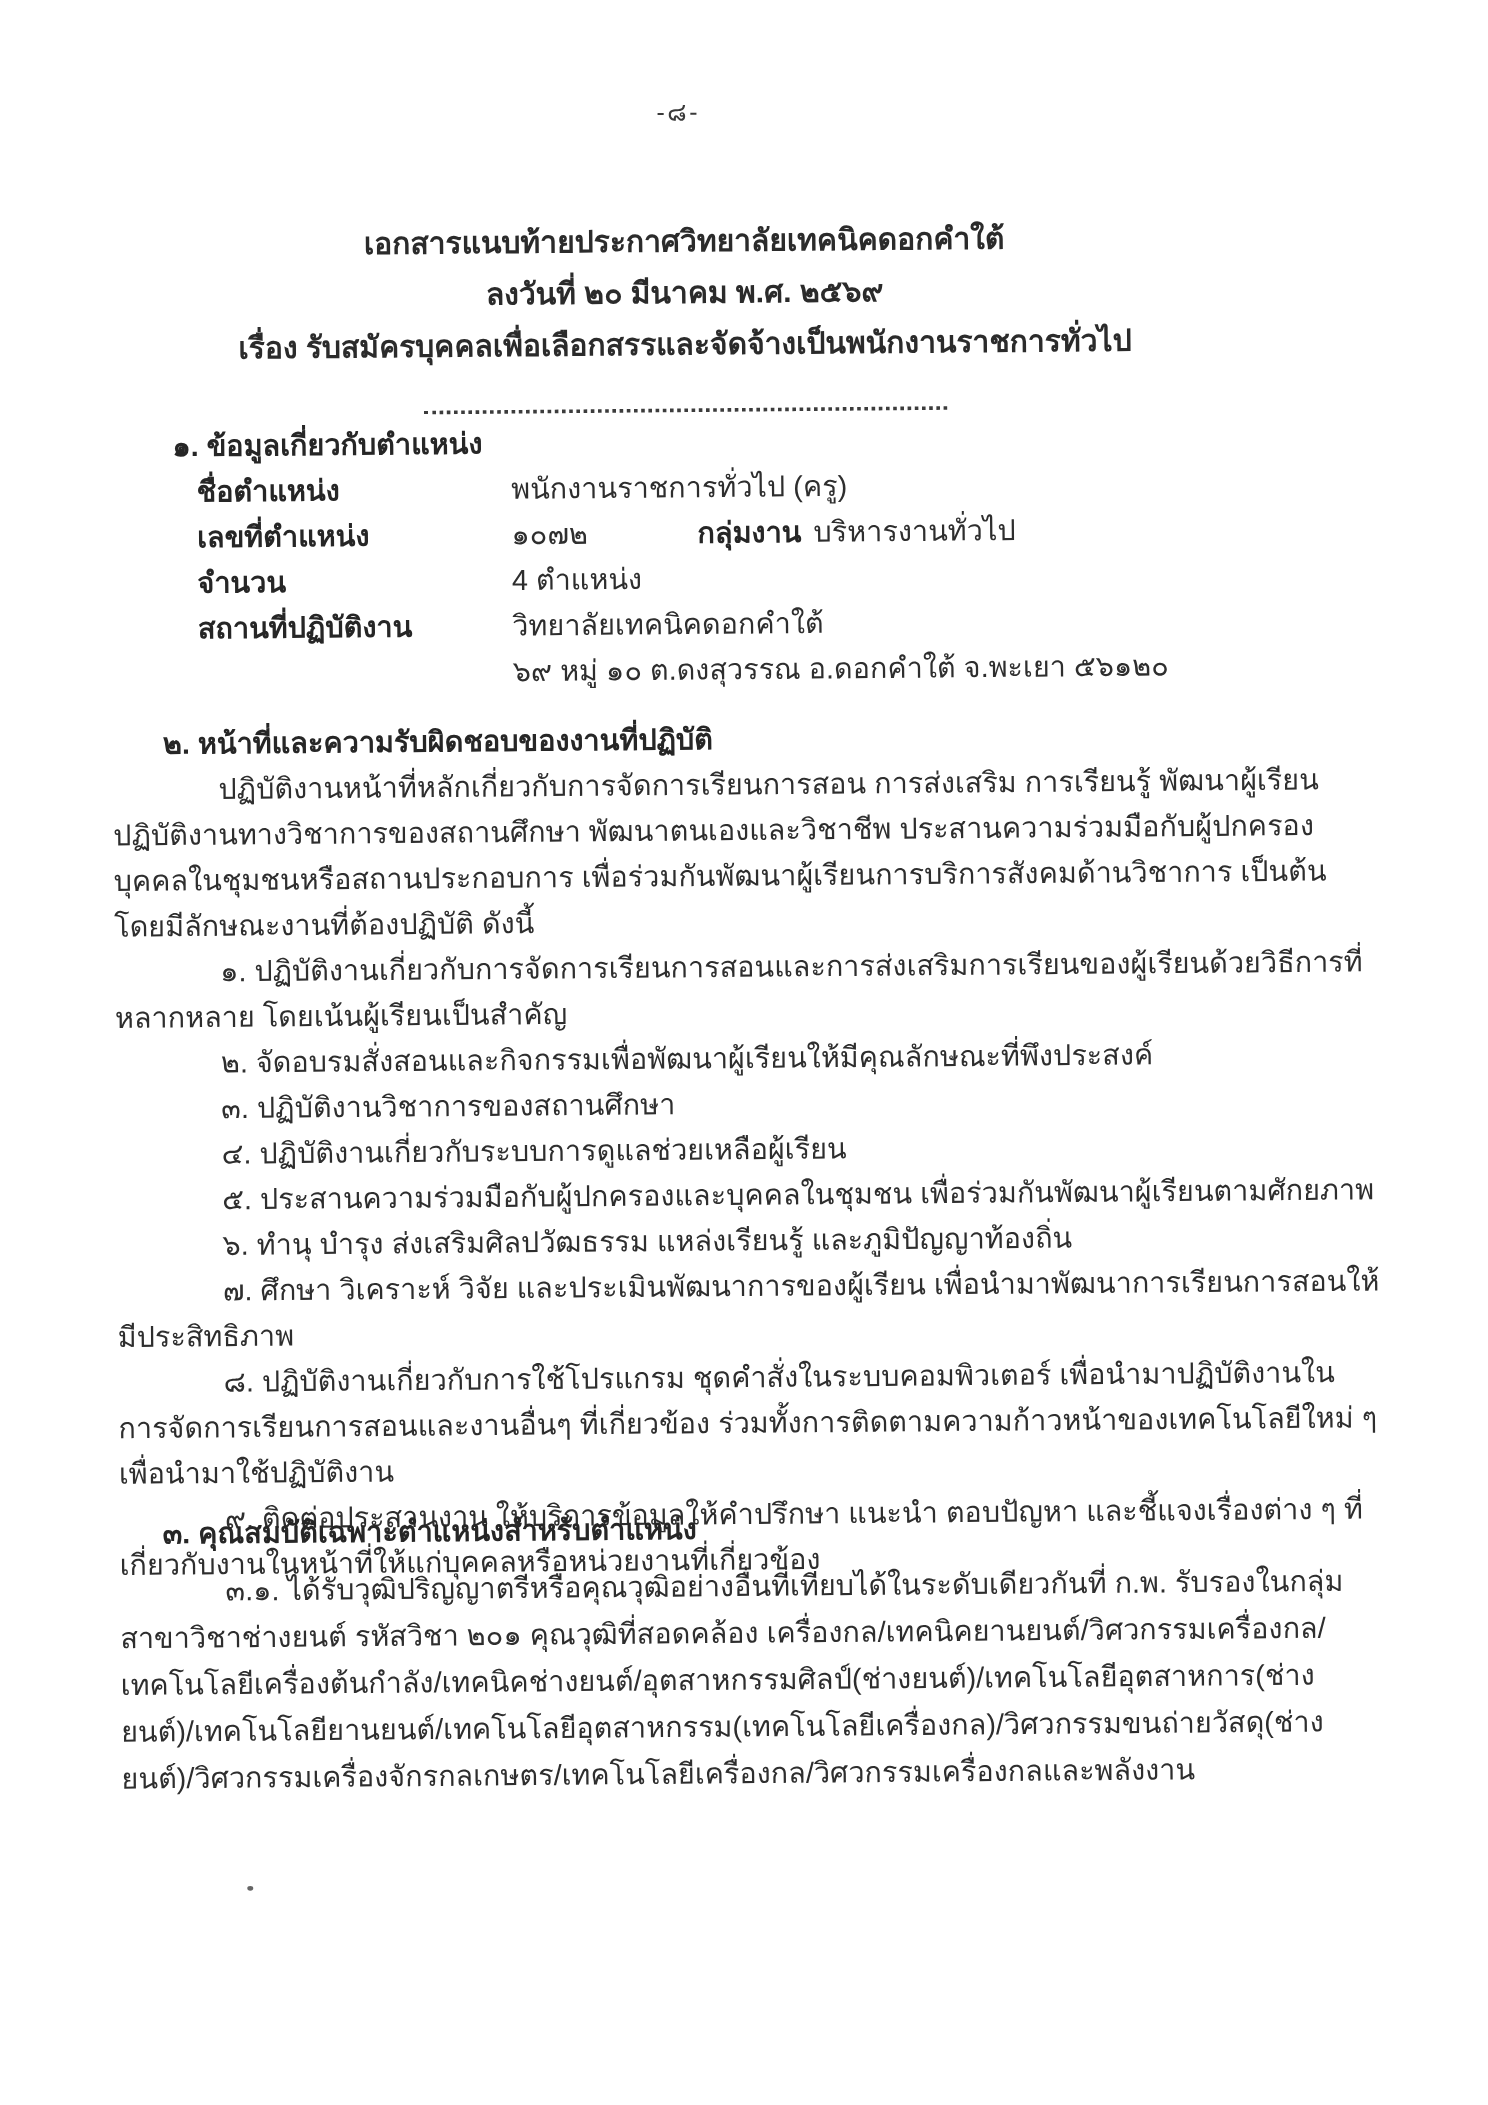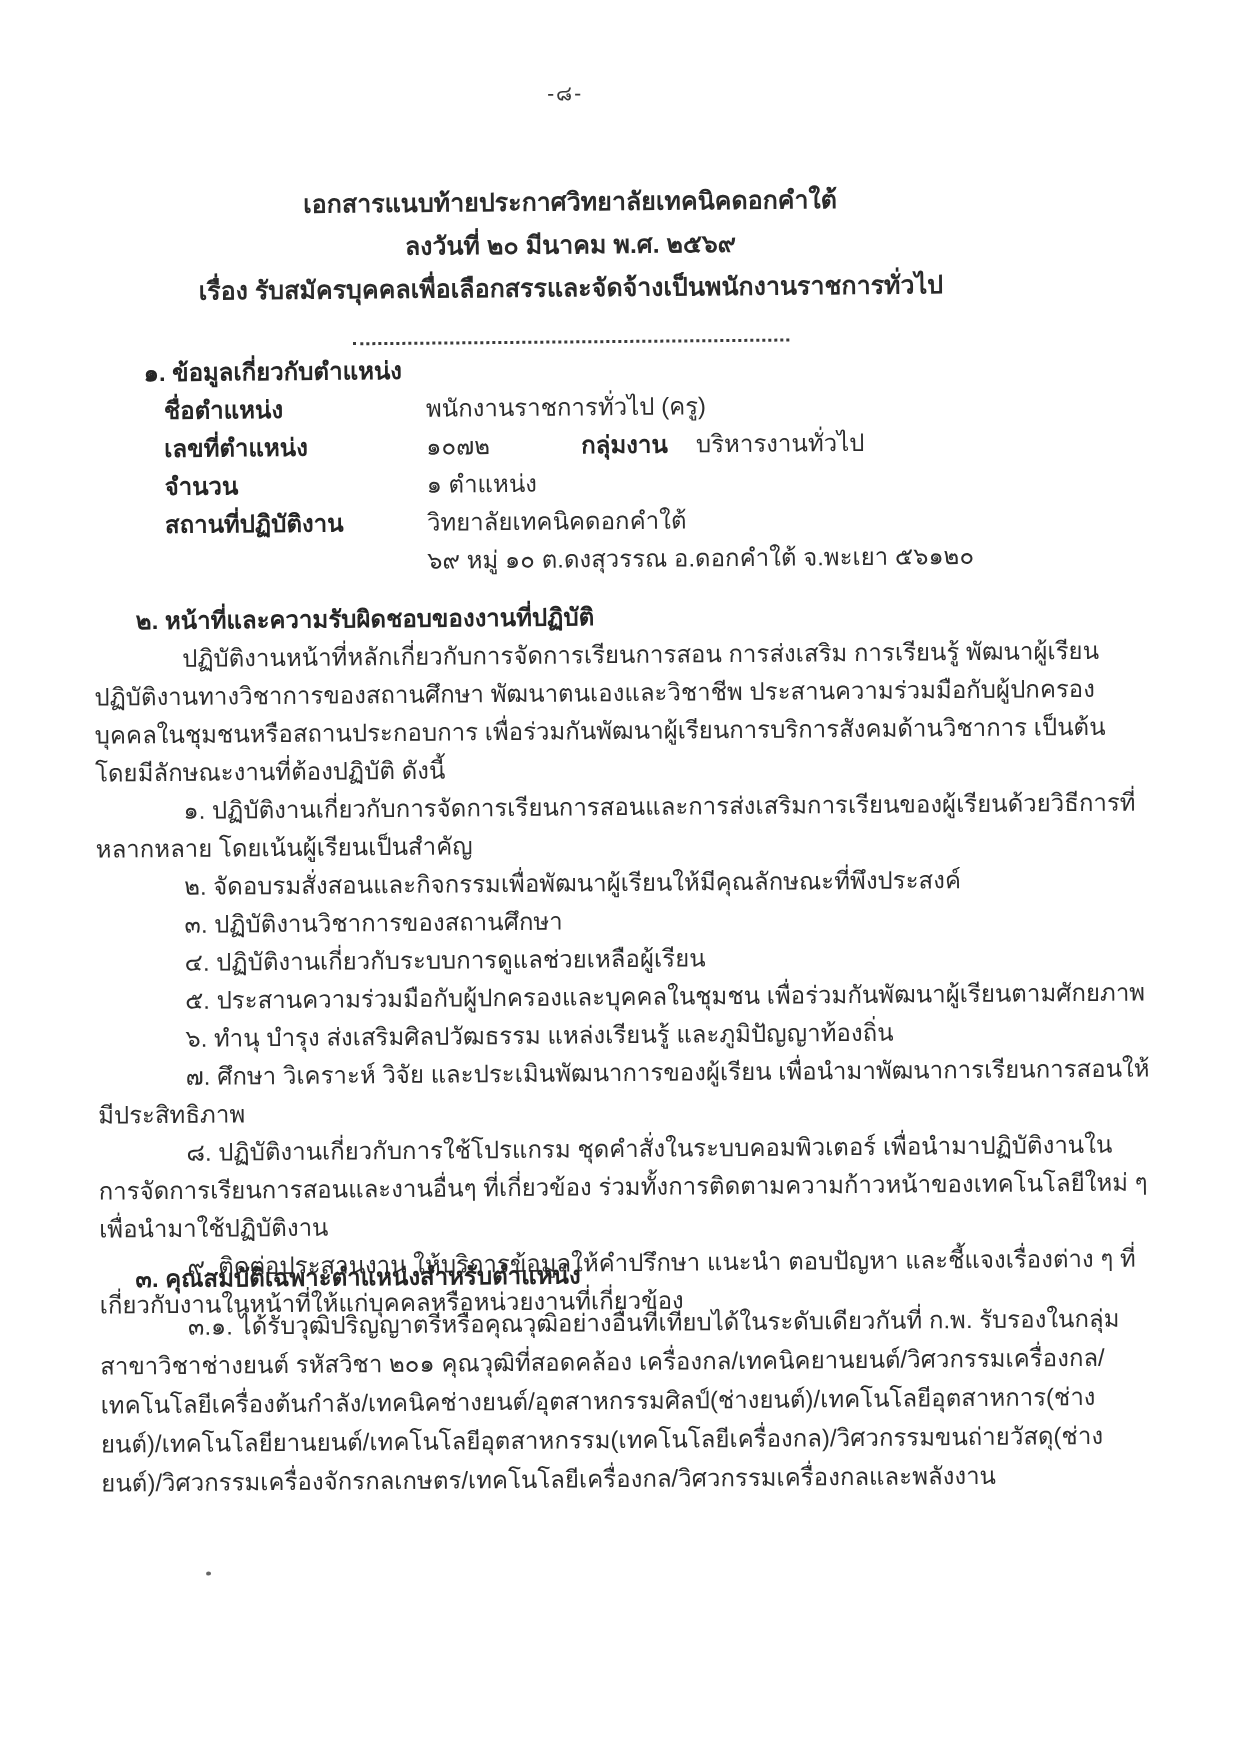--- a/index.html
+++ b/index.html
@@ -27,21 +27,21 @@
 
   .sec { position:absolute; left:96px; width:1052px; font-size:24px; line-height:38px; }
   .sec-heading { font-weight:bold; color:#262626; }
 
   .sec1 { top:350px; }
   .sec1 .sec-heading { padding-left:52px; }
   .field-row { display:flex; padding-left:72px; }
   .f-label { width:262px; flex:0 0 262px; font-weight:bold; color:#262626; }
   .f-value { }
   .f-value-fixed { width:155px; flex:0 0 155px; }
-  .f-label2 { font-weight:bold; color:#262626; margin-right:28px; }
+  .f-label2 { font-weight:bold; color:#262626; margin-right:10px; }
 
   .sec2 { top:598px; }
   .sec2 .sec-heading { padding-left:42px; }
   .para { margin:0; text-indent:88px; }
 
   .sec3 { top:1256px; }
   .sec3 .sec-heading { padding-left:36px; }
   .sec3 .para { margin-top:9px; line-height:39px; }
 
   .speck {
@@ -75,21 +75,21 @@
 
       <div class="field-row">
         <span class="f-label">เลขที่ตำแหน่ง</span>
         <span class="f-value f-value-fixed">๑๐๗๒</span>
         <span class="f-label2">กลุ่มงาน</span>
         <span class="f-value">บริหารงานทั่วไป</span>
       </div>
 
       <div class="field-row">
         <span class="f-label">จำนวน</span>
-        <span class="f-value">๑ ตำแหน่ง</span>
+        <span class="f-value">4 ตำแหน่ง</span>
       </div>
 
       <div class="field-row">
         <span class="f-label">สถานที่ปฏิบัติงาน</span>
         <span class="f-value">วิทยาลัยเทคนิคดอกคำใต้</span>
       </div>
 
       <div class="field-row">
         <span class="f-label"></span>
         <span class="f-value">๖๙ หมู่ ๑๐ ต.ดงสุวรรณ อ.ดอกคำใต้ จ.พะเยา ๕๖๑๒๐</span>

